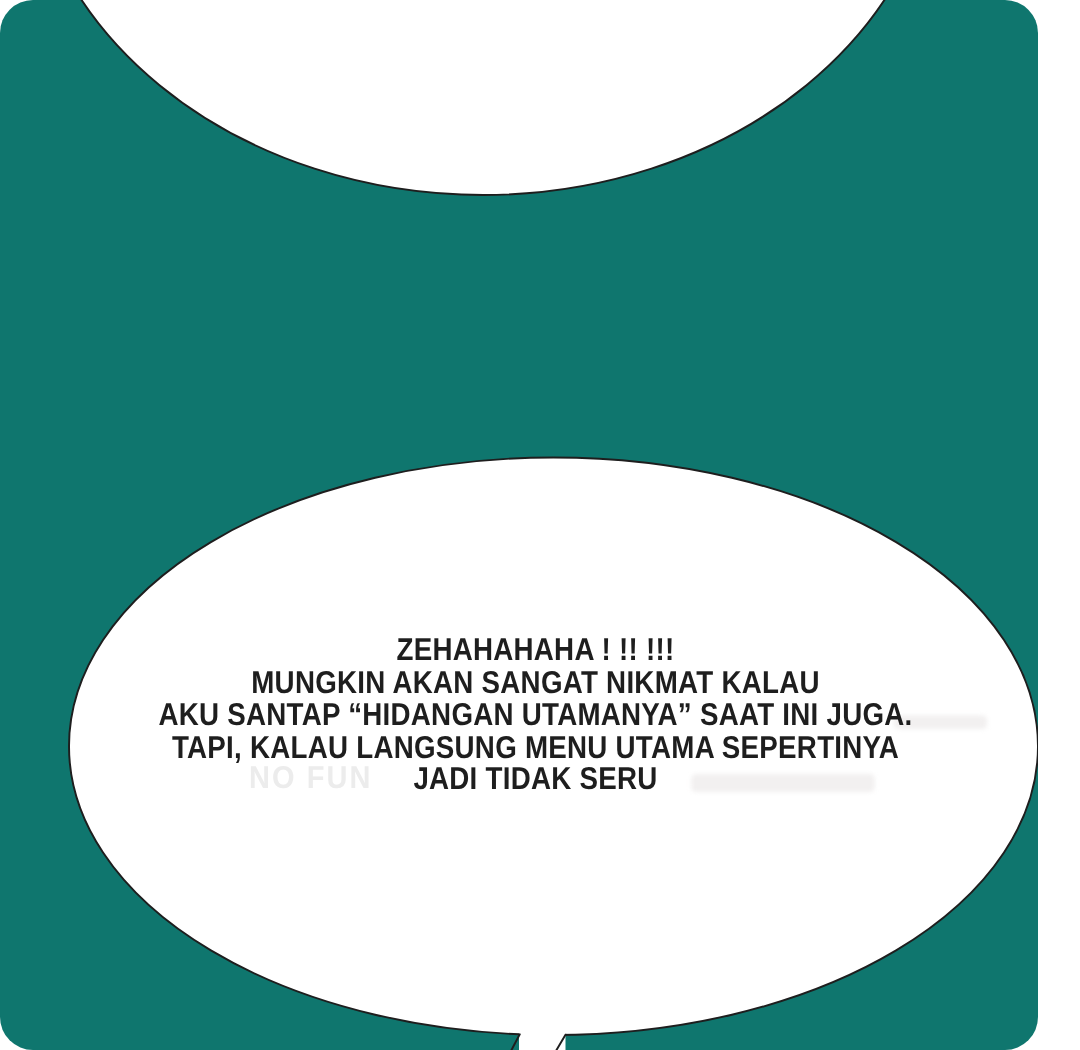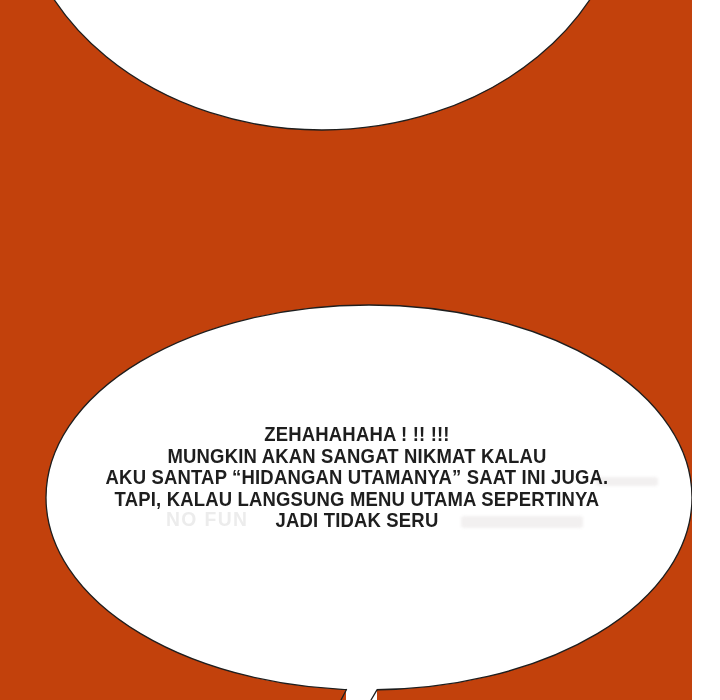--- a/index.html
+++ b/index.html
@@ -4,23 +4,24 @@
 <style>
   html, body {
     margin: 0;
     padding: 0;
     background: #ffffff;
   }
   .panel {
     position: relative;
     width: 692px;
     height: 700px;
-    background: #c2410c;
+    background: #0f766e;
     overflow: hidden;
     font-family: "Liberation Sans", "DejaVu Sans", sans-serif;
+    border-radius: 22px;
   }
   .bubble-svg {
     position: absolute;
     left: 0;
     top: 0;
     width: 720px;
     height: 700px;
   }
   .watermark {
     position: absolute;

